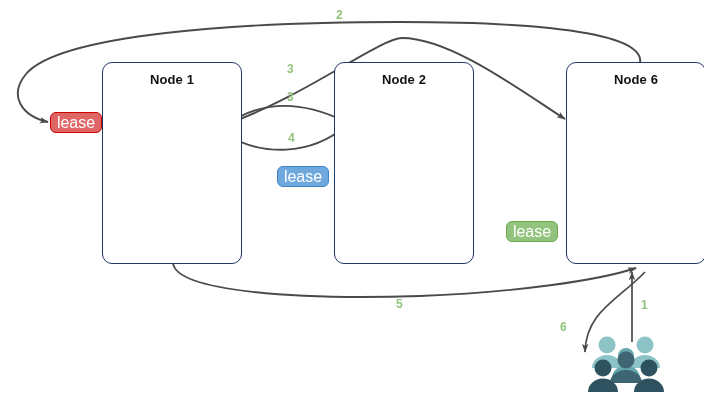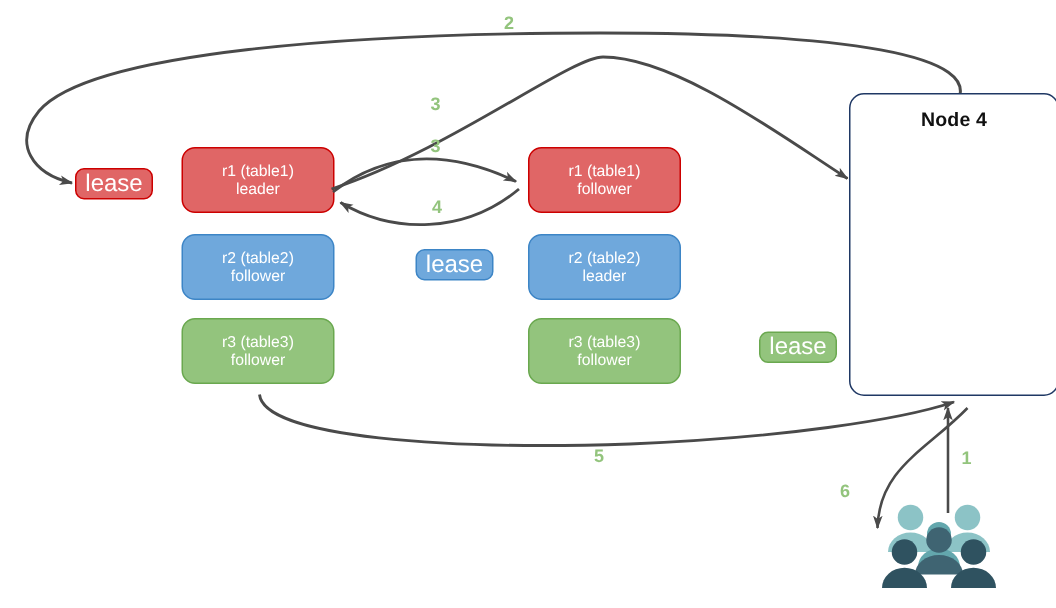--- a/index.html
+++ b/index.html
@@ -54,48 +54,54 @@
 
     <path d="M 346,126 C 310,156 262,156 227,135" fill="none" stroke="#4a4a4a" stroke-width="1.9" marker-end="url(#ah)"></path>
 
     <path d="M 173,263 C 176,292 300,300 420,296 C 520,292 600,280 636,268" fill="none" stroke="#4a4a4a" stroke-width="1.9" marker-end="url(#ah)"></path>
 
     <path d="M 632,342 L 632,272" fill="none" stroke="#4a4a4a" stroke-width="1.7" marker-end="url(#ah)"></path>
 
     <path d="M 645,272 C 618,300 586,312 585,352" fill="none" stroke="#4a4a4a" stroke-width="1.7" marker-end="url(#ah)"></path>
   </svg>
 
+  <div class="node" id="node1" style="left:102px;top:62px;width:140px;height:202px;">
+    <div class="node-title">Node 1</div>
+  </div>
   <div class="rep red" style="left:121px;top:98px;width:102px;height:44px;">
     <span class="l1">r1 (table1)</span>
     <span class="l2">leader</span>
   </div>
   <div class="rep blue" style="left:121px;top:156px;width:102px;height:44px;">
     <span class="l1">r2 (table2)</span>
     <span class="l2">follower</span>
   </div>
   <div class="rep green" style="left:121px;top:212px;width:102px;height:44px;">
     <span class="l1">r3 (table3)</span>
     <span class="l2">follower</span>
   </div>
 
+  <div class="node" id="node2" style="left:334px;top:62px;width:140px;height:202px;">
+    <div class="node-title">Node 2</div>
+  </div>
   <div class="rep red" style="left:352px;top:98px;width:102px;height:44px;">
     <span class="l1">r1 (table1)</span>
     <span class="l2">follower</span>
   </div>
   <div class="rep blue" style="left:352px;top:156px;width:102px;height:44px;">
     <span class="l1">r2 (table2)</span>
     <span class="l2">leader</span>
   </div>
   <div class="rep green" style="left:352px;top:212px;width:102px;height:44px;">
     <span class="l1">r3 (table3)</span>
     <span class="l2">follower</span>
   </div>
 
   <div class="node" id="node3" style="left:566px;top:62px;width:140px;height:202px;">
-    <div class="node-title">Node 4</div>
+    <div class="node-title">Node 6</div>
   </div>
   <div class="rep red" style="left:584px;top:98px;width:102px;height:44px;">
     <span class="l1">r1 (table1)</span>
     <span class="l2">follower</span>
   </div>
   <div class="rep blue" style="left:584px;top:156px;width:102px;height:44px;">
     <span class="l1">r2 (table2)</span>
     <span class="l2">follower</span>
   </div>
   <div class="rep green" style="left:584px;top:212px;width:102px;height:44px;">

